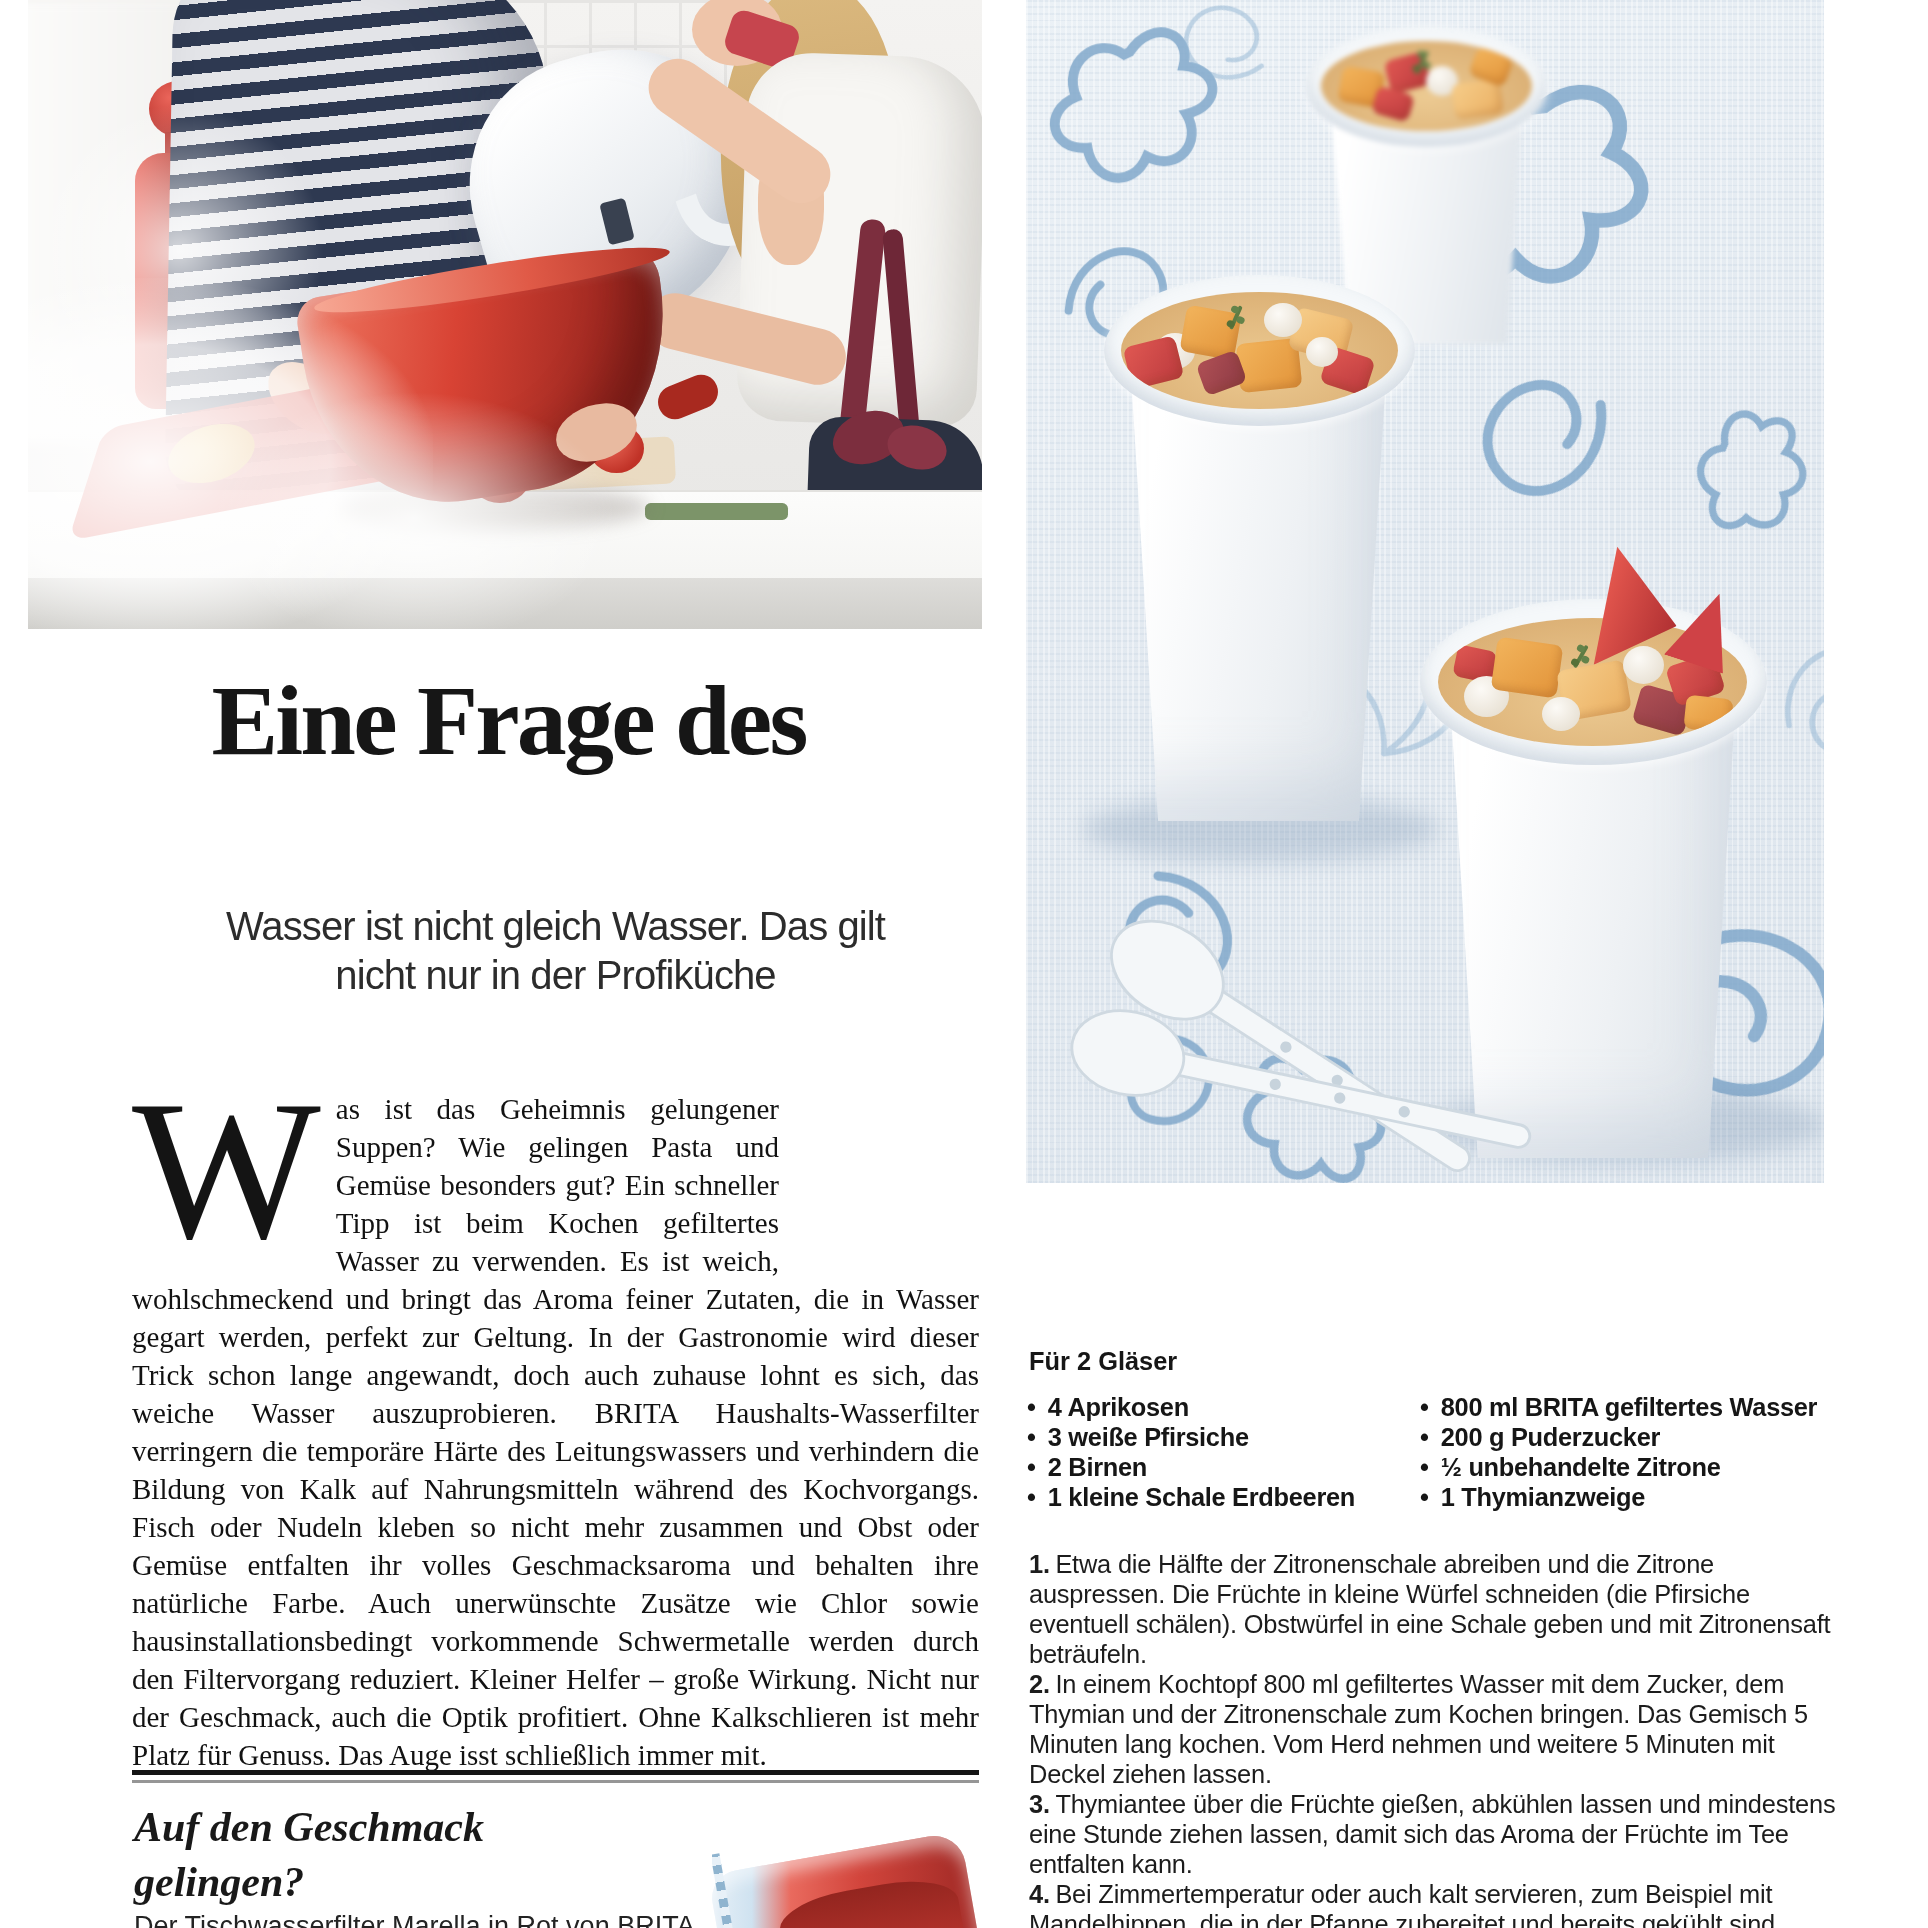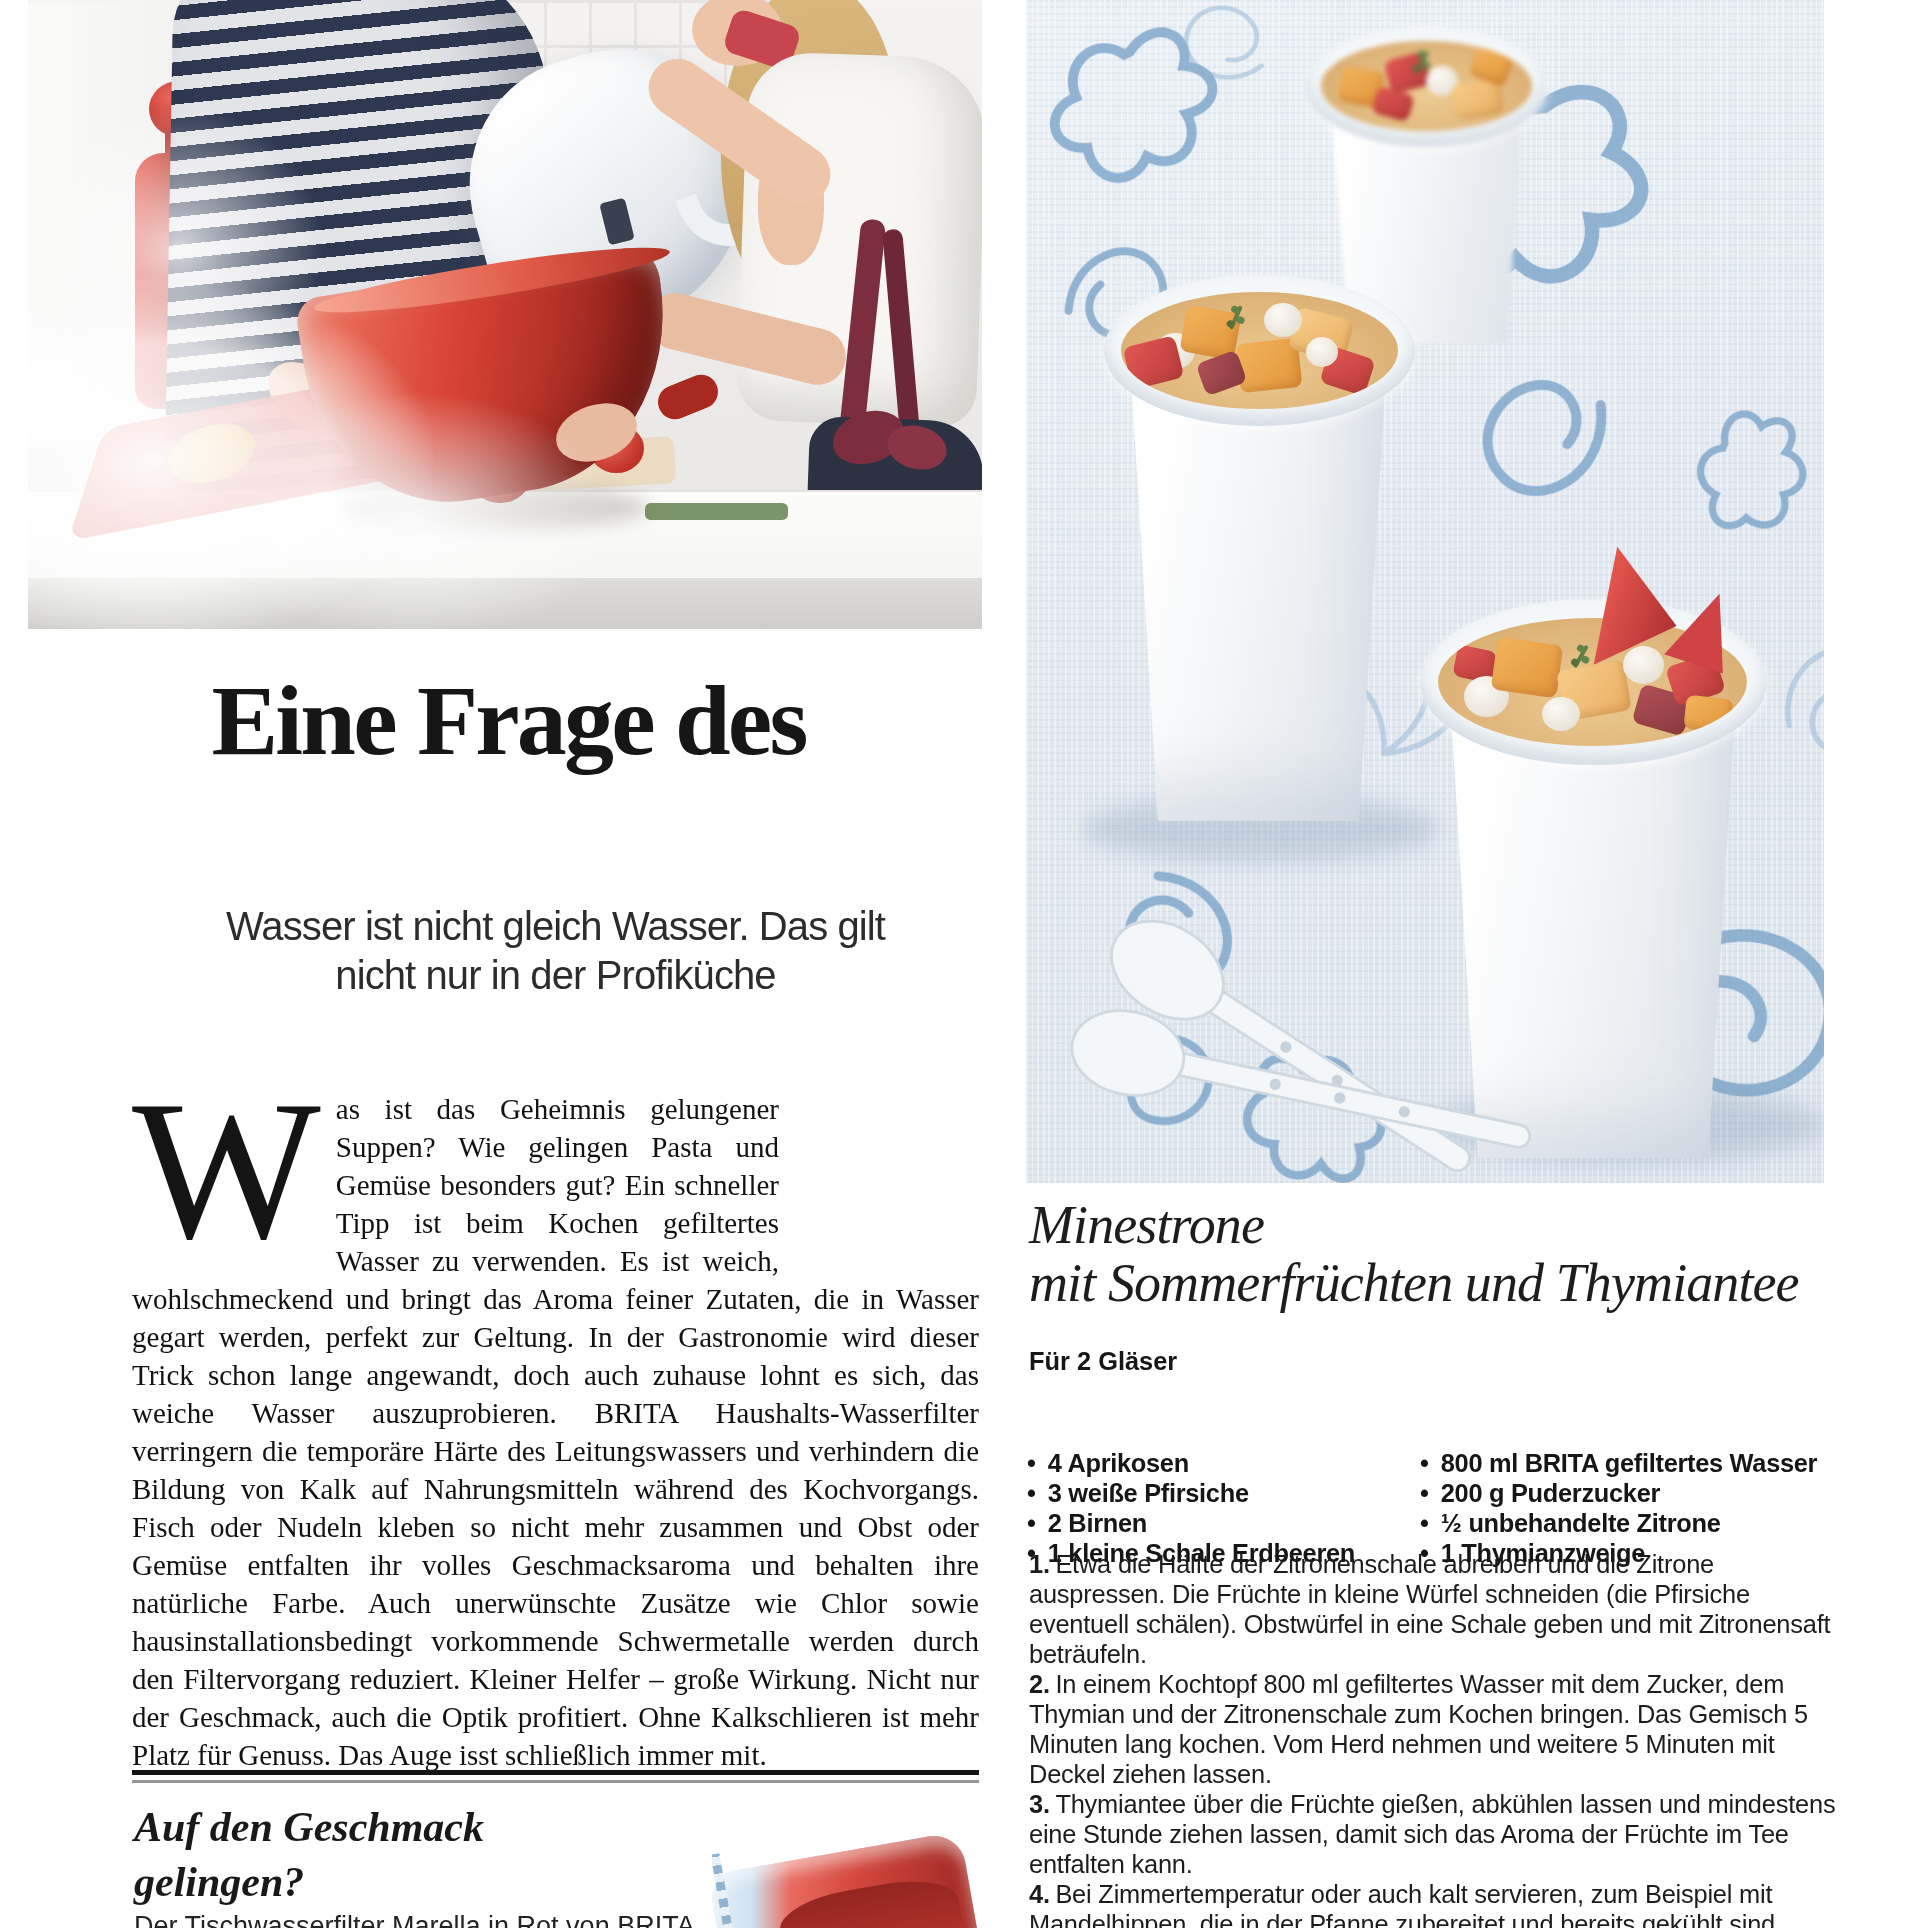--- a/index.html
+++ b/index.html
@@ -120,21 +120,21 @@
   .wedge1{left:554px;top:546px;width:94px;height:115px;transform:rotate(-6deg);
     clip-path:polygon(8% 100%,46% 0,100% 74%);background:linear-gradient(115deg,#e4574e 30%,#a82a2e);}
   .wedge2{left:648px;top:591px;width:62px;height:75px;transform:rotate(18deg);
     clip-path:polygon(0 100%,55% 0,100% 100%);background:#cf4246;}
   .blur1{filter:blur(2.4px);}
 
   
   .rec-title{left:1029px;top:1196px;width:829px;font-family:"Liberation Serif",serif;font-style:italic;
     font-size:54px;line-height:58px;letter-spacing:-0.9px;color:#1d1d1d;}
   .rec-yield{left:1029px;top:1347px;font-weight:700;font-size:25.4px;color:#161616;}
-  .ingredients{left:1027px;top:1448px;width:812px;display:grid;grid-template-columns:393px 419px;
+  .ingredients{left:1027px;top:1392px;width:812px;display:grid;grid-template-columns:393px 419px;
     grid-template-rows:repeat(4,30px);grid-auto-flow:column;font-weight:700;font-size:25.4px;line-height:30px;
     letter-spacing:-0.3px;color:#161616;}
   .ing .blt{margin-right:12.2px;}
   .steps{left:1029px;top:1549px;width:821px;font-size:25.4px;line-height:30px;letter-spacing:-0.2px;color:#1c1c1c;}
   .steps p{margin:0;}
   .steps b{font-weight:700;margin-right:5.6px;}
 </style>
 </head>
 <body>
 
@@ -308,24 +308,20 @@
     <div>gelingen?</div>
   </div>
   <div class="abs sec-line">Der Tischwasserfilter Marella in Rot von BRITA</div>
 
   <div class="abs jug">
     <div class="abs jg-body"></div>
     <div class="abs jg-dark"></div>
     <div class="abs jg-line"></div>
   </div>
 
-  <div class="abs rec-title">
-    <div>Minestrone</div>
-    <div>mit Sommerfrüchten und Thymiantee</div>
-  </div>
   <div class="abs rec-yield">Für 2 Gläser</div>
 
   <div class="abs ingredients">
     <div class="ing"><span class="blt">•</span><span>4 Aprikosen</span></div>
     <div class="ing"><span class="blt">•</span><span>3 weiße Pfirsiche</span></div>
     <div class="ing"><span class="blt">•</span><span>2 Birnen</span></div>
     <div class="ing"><span class="blt">•</span><span>1 kleine Schale Erdbeeren</span></div>
     <div class="ing"><span class="blt">•</span><span>800 ml BRITA gefiltertes Wasser</span></div>
     <div class="ing"><span class="blt">•</span><span>200 g Puderzucker</span></div>
     <div class="ing"><span class="blt">•</span><span>½ unbehandelte Zitrone</span></div>

